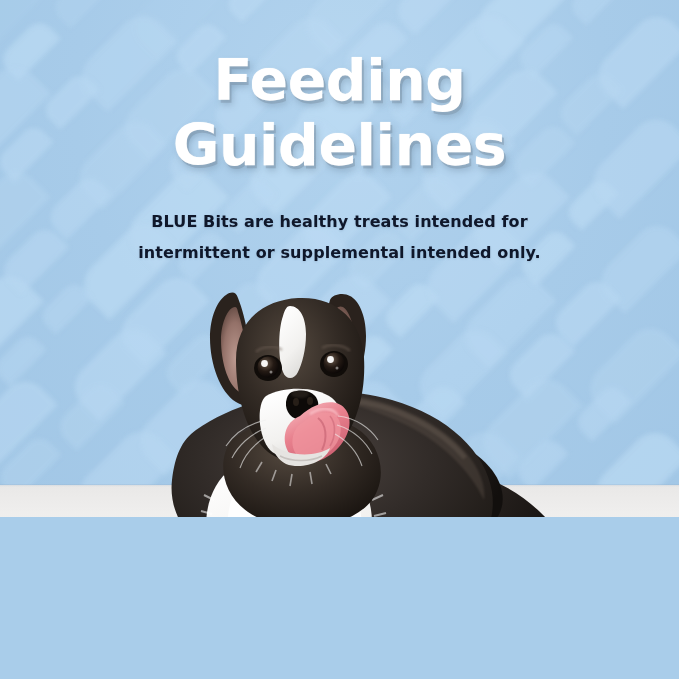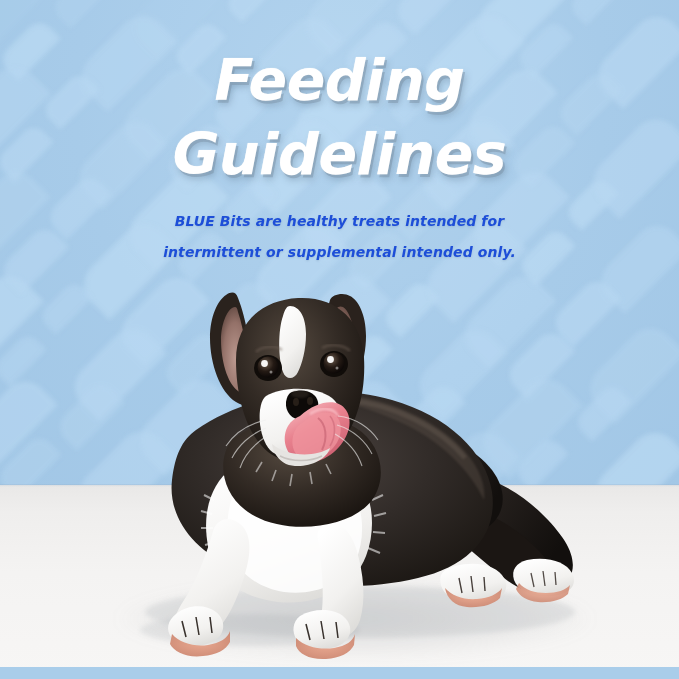--- a/index.html
+++ b/index.html
@@ -3,23 +3,22 @@
 <meta charset="utf-8">
 <title>Feeding Guidelines</title>
 <style>
   html,body{margin:0;padding:0;}
   body{
     width:679px;height:679px;overflow:hidden;
     font-family:"DejaVu Sans", sans-serif;
     background:#a9cdea;
   }
   #stage{
-    position:relative;width:679px;height:667px;overflow:hidden;
+    position:relative;width:679px;height:517px;overflow:hidden;
     background:#a9cdea;
-    font-style:italic;
   }
 
   
   .wall{
     position:absolute;left:0;top:0;width:679px;height:486px;
     background:
       radial-gradient(ellipse at 50% 20%, #b2d3ee 0%, #a7cbe9 55%, #a2c7e6 100%);
   }
   .hearts{position:absolute;left:0;top:0;width:679px;height:486px;
     filter:blur(2.6px);opacity:.62;}
@@ -55,30 +54,30 @@
     font-size:57px;line-height:65px;
     letter-spacing:-0.5px;
     color:#ffffff;
     text-shadow:
        2px 3px 0 rgba(120,140,160,.42),
        3px 5px 7px rgba(95,120,145,.38),
        0 0 1px rgba(255,255,255,.9);
     -webkit-font-smoothing:antialiased;
   }
   .headline .ln{display:block;white-space:nowrap;}
-  .headline .ln2{font-size:57px;margin-top:9px;}
+  .headline .ln2{font-size:57px;}
 
   
   .subcopy{
     position:absolute;left:0;top:206px;width:679px;text-align:center;
     font-family:"DejaVu Sans", sans-serif;
     font-weight:700;
-    font-size:14px;line-height:31px;
+    font-size:16px;line-height:31px;
     letter-spacing:.1px;
-    color:#1d4ed8;
+    color:#0f172a;
     text-shadow:0 1px 2px rgba(110,140,170,.30);
   }
   .subcopy .ln{display:block;white-space:nowrap;}
 
   
   .dog{position:absolute;left:0;top:0;width:679px;height:679px;}
   .dog svg{display:block;width:679px;height:679px;}
 </style>
 <style>.heart:before,.heart:after{background:#c3e0f7;}</style></head>
 <body>

